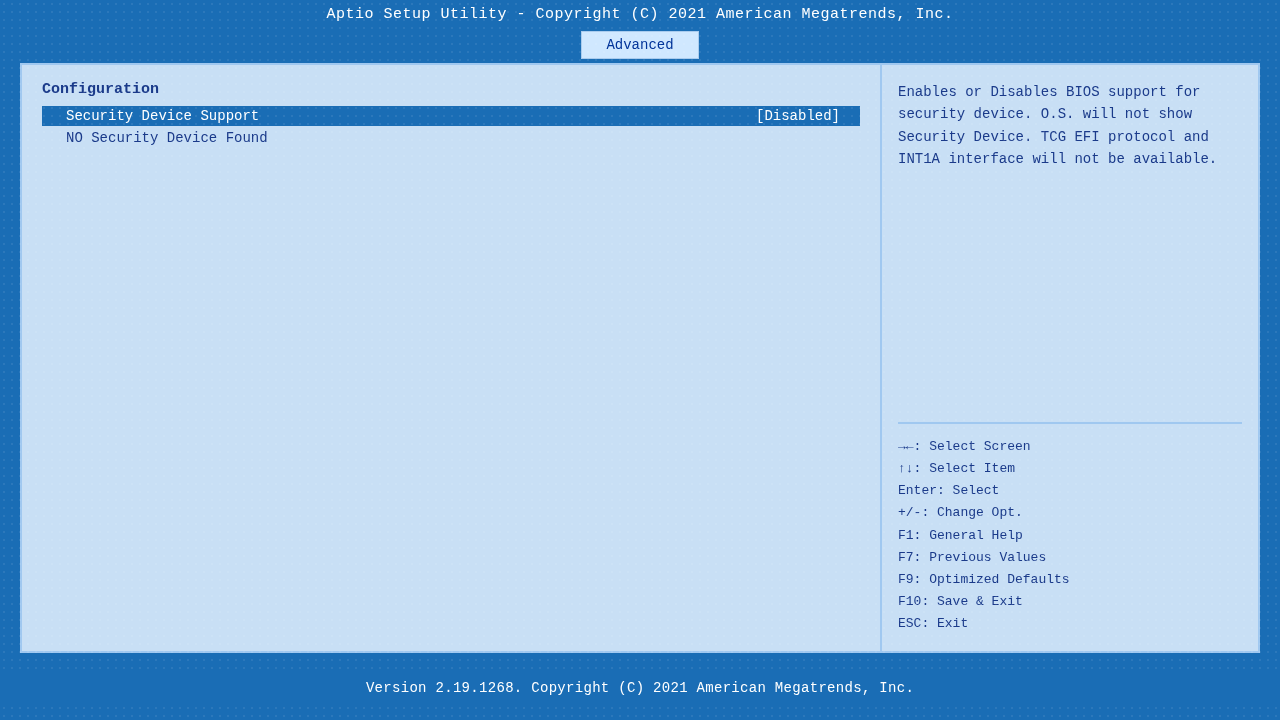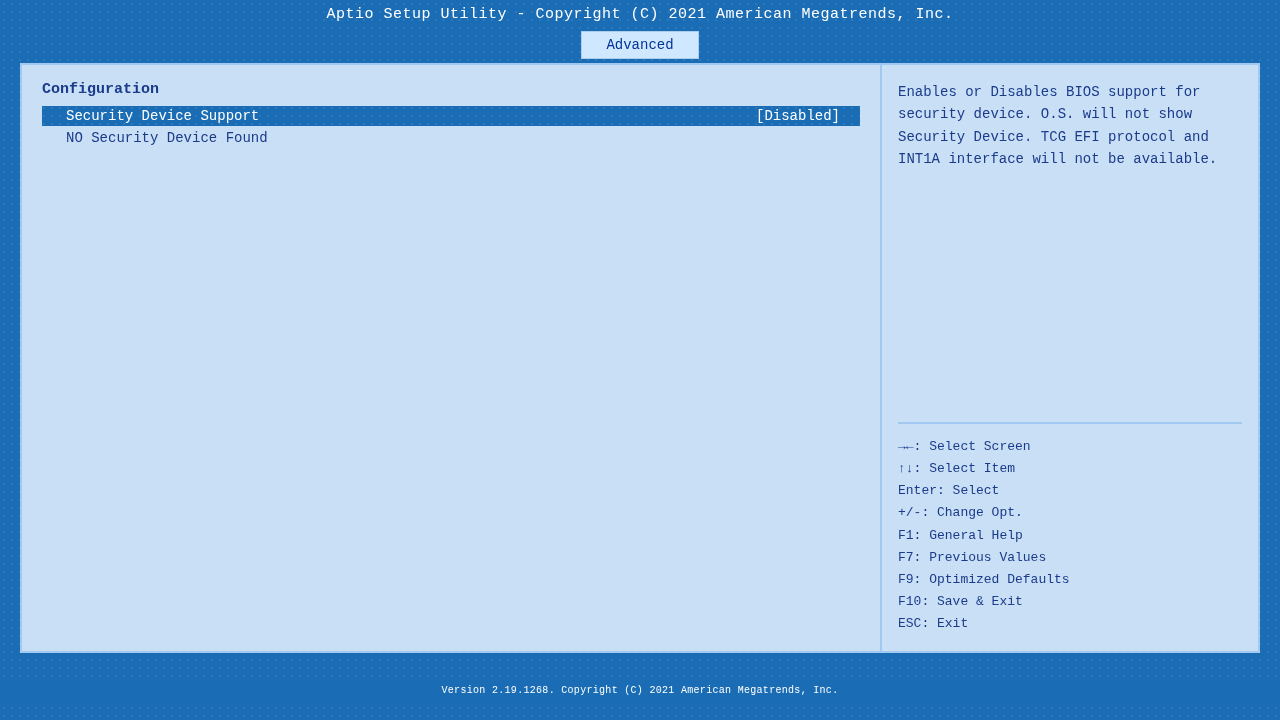--- a/index.html
+++ b/index.html
@@ -160,21 +160,21 @@
 
     .footer-bar {
       position: absolute;
       bottom: 18px;
       left: 0;
       right: 0;
       background-color: #1a6db5;
       text-align: center;
       padding: 6px 0;
       color: #ffffff;
-      font-size: 10px;
+      font-size: 14px;
       font-family: 'Courier New', Courier, monospace;
       letter-spacing: 0.3px;
     }
   </style>
 </head>
 <body>
 
 <div class="title-bar">Aptio Setup Utility - Copyright (C) 2021 American Megatrends, Inc.</div>
 
 <div class="tab-bar">

